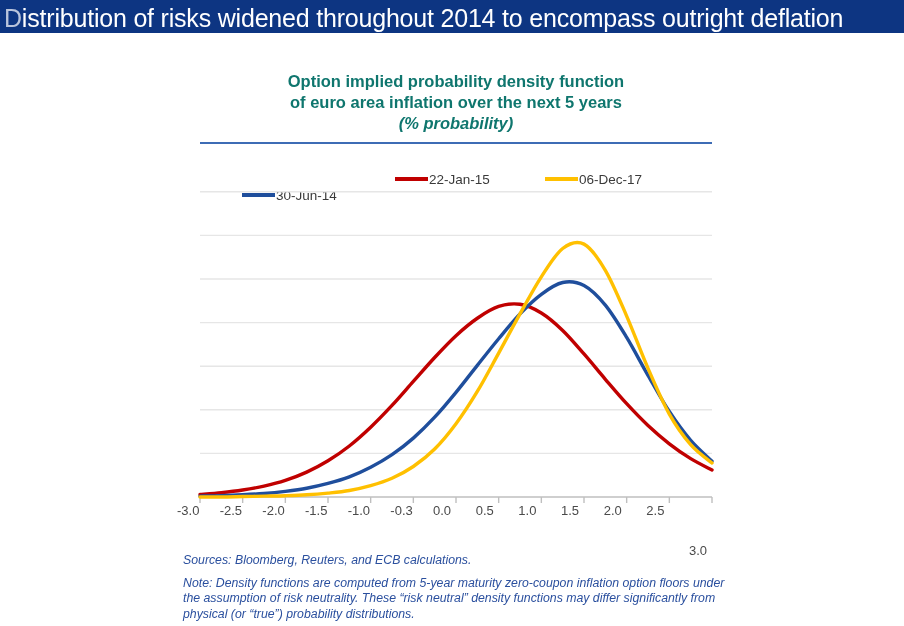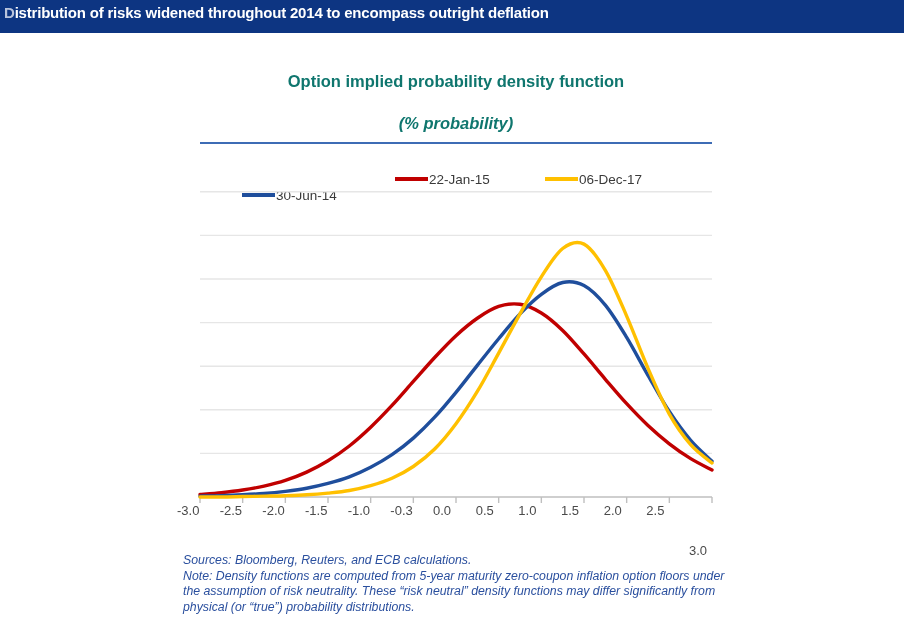--- a/index.html
+++ b/index.html
@@ -26,22 +26,22 @@
     height: 33px;
     background: #0d3582;
     overflow: hidden;
   }
   #banner-text {
     position: absolute;
     left: 4px;
     top: 4px;
     white-space: nowrap;
     font-family: "Liberation Sans", sans-serif;
-    font-size: 15px;
-    font-weight: bold;
+    font-size: 25px;
+    font-weight: normal;
     color: #ffffff;
     letter-spacing: -0.2px;
   }
   #banner-dropcap {
     color: #b9c4dc;
   }
 
   
   #chart-block {
     position: absolute;
@@ -139,35 +139,35 @@
     top: 520px;
     width: 600px;
   }
   .foot-line {
     font-family: "Liberation Sans", sans-serif;
     font-size: 12.3px;
     font-style: italic;
     color: #2a4f9e;
     line-height: 15.5px;
   }
-  #sources-text { }
+  #sources-text { margin-bottom: 7px; }
   #note-text { max-width: 560px; }
 </style>
 </head>
 <body>
 
 <div id="banner">
   <div id="banner-text"><span id="banner-dropcap">D</span><span id="banner-rest">istribution of risks widened throughout 2014 to encompass outright deflation</span></div>
 </div>
 
 <div id="chart-block">
 
   <div id="chart-title">
     <span>Option implied probability density function</span><br>
-    <br>
+    <span>of euro area inflation over the next 5 years</span><br>
     <span class="subtitle">(% probability)</span>
   </div>
 
   <div id="title-rule"></div>
 
   <div id="legend">
     <div class="legend-item" id="legend-item-0">
       <span class="legend-swatch" style="background:#1F4E9C;"></span>
       <span class="legend-label">30-Jun-14</span>
     </div>

